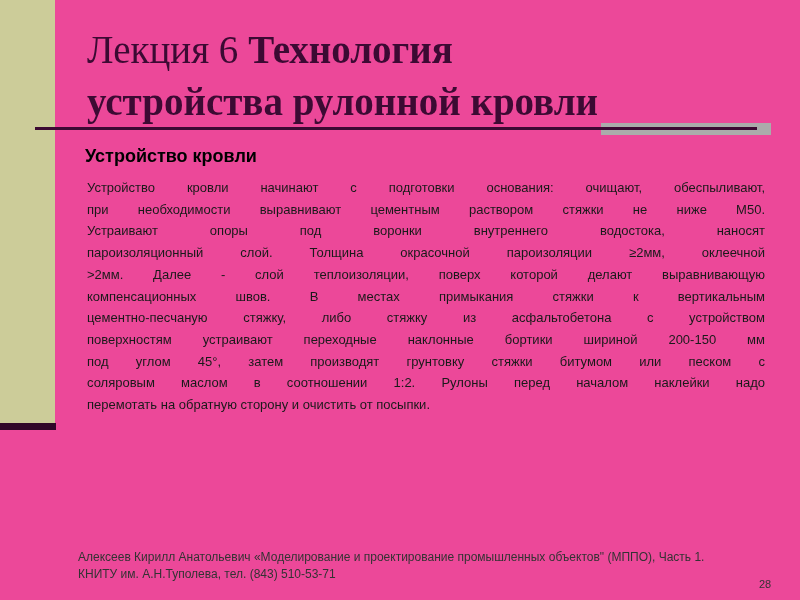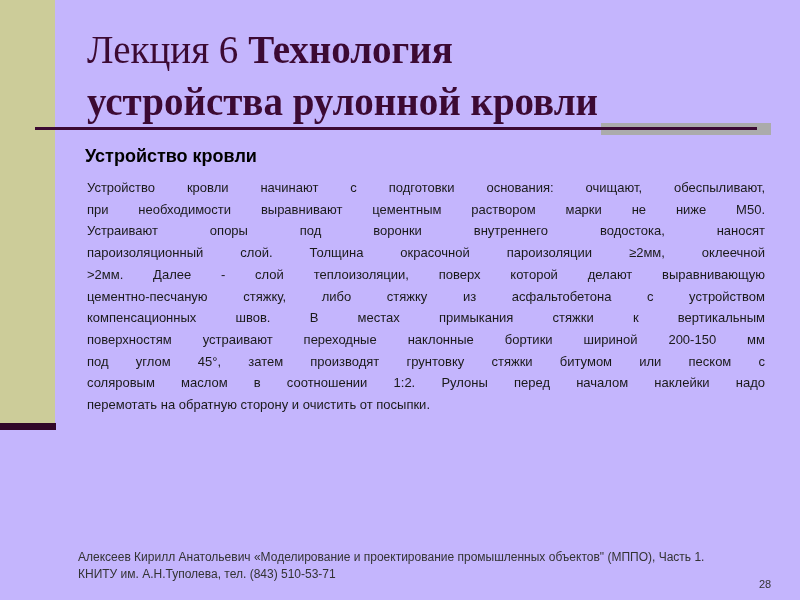--- a/index.html
+++ b/index.html
@@ -1,20 +1,20 @@
 <!DOCTYPE html>
 <html><head>
 <meta charset="utf-8">
 <style>
   html, body { margin: 0; padding: 0; }
   .slide {
     position: relative;
     width: 800px;
     height: 600px;
-    background: #c4b5fd;
+    background: #ec4899;
     overflow: hidden;
     font-family: "Liberation Sans", sans-serif;
   }
   .stripe {
     position: absolute; left: 0; top: 0;
     width: 55px; height: 423px;
     background: #CCCC99;
   }
   .accent-bar {
     position: absolute; left: 0; top: 423px;
@@ -71,26 +71,26 @@
     <div class="title-bold">устройства рулонной кровли</div>
   </div>
 
   <div class="underline-shadow"></div>
   <div class="title-underline"></div>
 
   <div class="subtitle">Устройство кровли</div>
 
   <div class="body-text">
       <div class="body-line">Устройство кровли начинают с подготовки основания: очищают, обеспыливают,</div>
-      <div class="body-line">при необходимости выравнивают цементным раствором марки не ниже М50.</div>
+      <div class="body-line">при необходимости выравнивают цементным раствором стяжки не ниже М50.</div>
       <div class="body-line">Устраивают опоры под воронки внутреннего водостока, наносят</div>
       <div class="body-line">пароизоляционный слой. Толщина окрасочной пароизоляции ≥2мм, оклеечной</div>
       <div class="body-line">&gt;2мм. Далее - слой теплоизоляции, поверх которой делают выравнивающую</div>
+      <div class="body-line">компенсационных швов. В местах примыкания стяжки к вертикальным</div>
       <div class="body-line">цементно-песчаную стяжку, либо стяжку из асфальтобетона с устройством</div>
-      <div class="body-line">компенсационных швов. В местах примыкания стяжки к вертикальным</div>
       <div class="body-line">поверхностям устраивают переходные наклонные бортики шириной 200-150 мм</div>
       <div class="body-line">под углом 45°, затем производят грунтовку стяжки битумом или песком с</div>
       <div class="body-line">соляровым маслом в соотношении 1:2. Рулоны перед началом наклейки надо</div>
       <div class="body-line last">перемотать на обратную сторону и очистить от посыпки.</div>
     </div>
 
   <div class="footer">
     <div>Алексеев Кирилл Анатольевич «Моделирование и проектирование промышленных объектов" (МППО), Часть 1.</div>
     <div>КНИТУ им. А.Н.Туполева, тел. (843) 510-53-71</div>
   </div>

